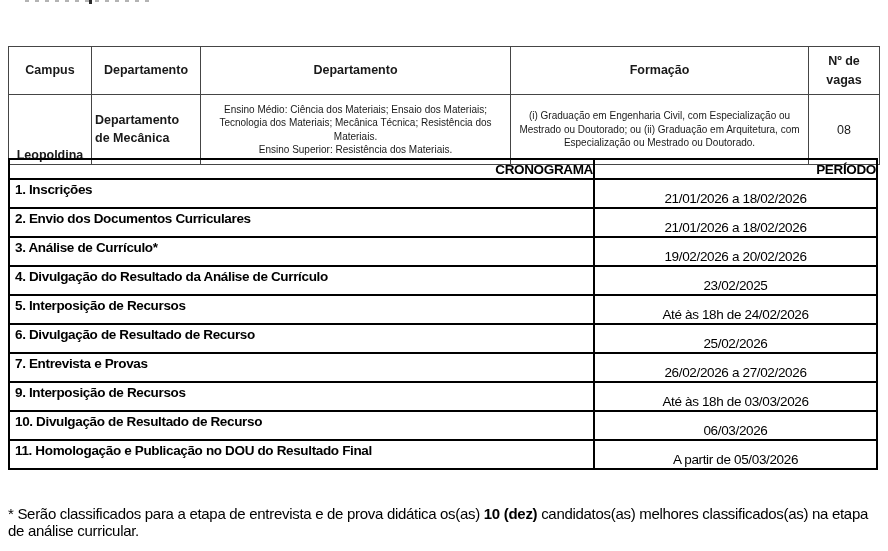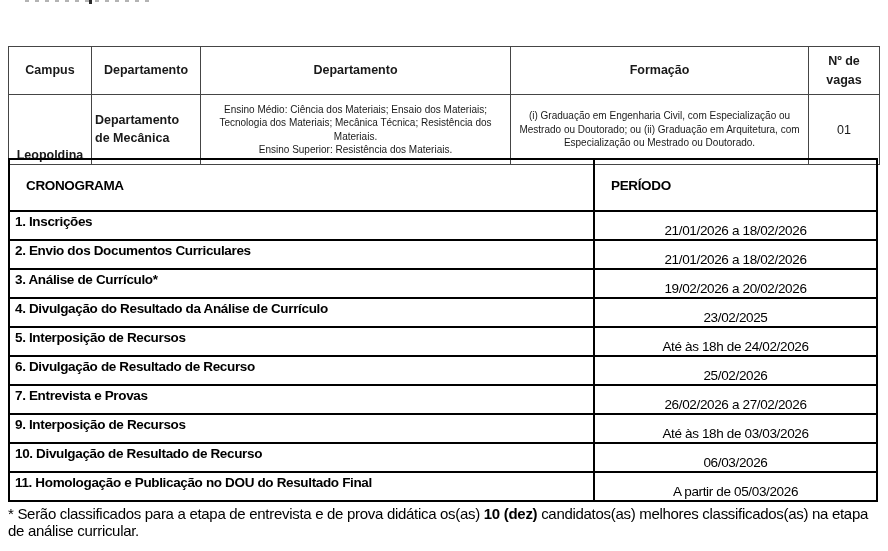--- a/index.html
+++ b/index.html
@@ -62,22 +62,22 @@
     position: absolute; left: 8px; top: 158px; width: 868px;
     color: #000;
     font-size: 13.5px;
     letter-spacing: -0.35px;
   }
   .schedule-table th, .schedule-table td {
     border: 2px solid #000;
     overflow: hidden;
   }
   .schedule-table th {
-    font-weight: bold; text-align: left; vertical-align: middle;
-    height: 18px; padding: 16px;
+    font-weight: bold; text-align: right; vertical-align: middle;
+    height: 18px; padding: 0;
   }
   .st-row { height: 27px; }
   .st-activity {
     font-weight: bold; text-align: left; vertical-align: bottom;
     padding: 0 0 10px 5px;
   }
   .st-period {
     text-align: center; vertical-align: top;
     padding-top: 11px; font-weight: normal;
   }
@@ -113,21 +113,21 @@
       <th>Departamento</th>
       <th>Formação</th>
       <th>Nº de vagas</th>
     </tr>
     <tr class="vt-data-row">
       <td class="vt-campus">Leopoldina</td>
       <td class="vt-dep">Departamento de Mecânica</td>
       <td class="vt-disc">Ensino Médio: Ciência dos Materiais; Ensaio dos Materiais; Tecnologia dos Materiais; Mecânica Técnica; Resistência dos Materiais.
 Ensino Superior: Resistência dos Materiais.</td>
       <td class="vt-form">(i) Graduação em Engenharia Civil, com Especialização ou Mestrado ou Doutorado; ou (ii) Graduação em Arquitetura, com Especialização ou Mestrado ou Doutorado.</td>
-      <td class="vt-vagas">01</td>
+      <td class="vt-vagas">08</td>
     </tr>
   </tbody>
     </table>
 
   <table class="schedule-table">
     <colgroup>
       <col style="width:585px">
         <col style="width:283px">
     </colgroup>
     <tbody>

